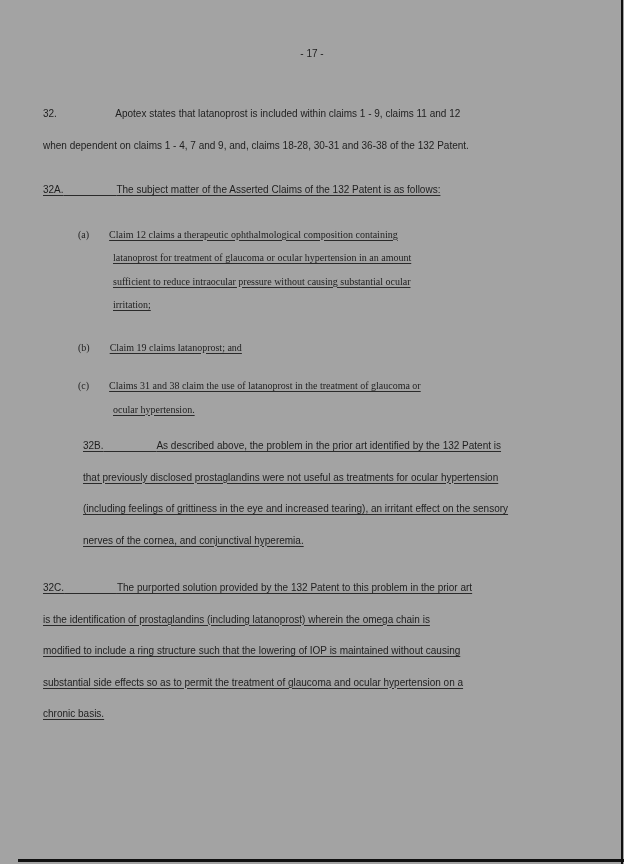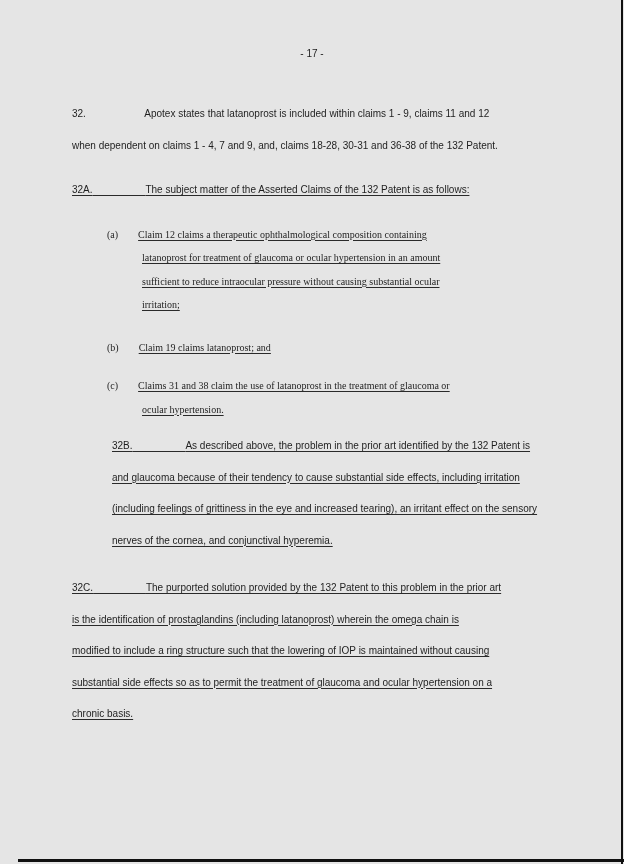--- a/index.html
+++ b/index.html
@@ -1,34 +1,34 @@
 <!DOCTYPE html>
 <html><head>
 <meta charset="utf-8">
 <style>
   html, body { margin: 0; padding: 0; }
   body { background: #888; }
   .page {
     position: relative;
     width: 624px;
     height: 864px;
-    background: #e5e5e5;
+    background: #a3a3a3;
     overflow: hidden;
     font-family: "Liberation Sans", "DejaVu Sans", sans-serif;
     font-size: 10px;
     color: #1e1e1e;
     letter-spacing: 0;
   }
   .pageno {
     margin-top: 47px;
     height: 13px;
     line-height: 13px;
     text-align: center;
   }
-  .doc { padding-left: 72px; }
+  .doc { padding-left: 43px; }
   .para { white-space: nowrap; }
   .pline { height: 31.5px; line-height: 31.5px; white-space: nowrap; }
   .sline { height: 23.5px; line-height: 23.5px; white-space: nowrap; font-family: Liberation Serif, serif; }
   .subitem { padding-left: 35px; }
   .subitem .cont { padding-left: 35px; }
   .ul {
     text-decoration: underline;
     text-decoration-thickness: 1px;
     text-underline-offset: 2px;
     text-decoration-color: #2a2a2a;
@@ -81,21 +81,21 @@
       </div>
       <div class="para subitem p3 u">
         <div class="sline first"><span>(b)</span><span>&nbsp;&nbsp;&nbsp;&nbsp;&nbsp;&nbsp;&nbsp;&nbsp;</span><span class="ul">Claim 19 claims latanoprost; and</span></div>
       </div>
       <div class="para subitem p4 u">
         <div class="sline first"><span>(c)</span><span>&nbsp;&nbsp;&nbsp;&nbsp;&nbsp;&nbsp;&nbsp;&nbsp;</span><span class="ul">Claims 31 and 38 claim the use of latanoprost in the treatment of glaucoma or</span></div>
         <div class="sline cont"><span class="ul">ocular hypertension.</span></div>
       </div>
       <div class="para numbered p5 u">
         <div class="pline first"><span class="ul">32B.</span><span class="ul">&nbsp;&nbsp;&nbsp;&nbsp;&nbsp;&nbsp;&nbsp;&nbsp;&nbsp;&nbsp;&nbsp;&nbsp;&nbsp;&nbsp;&nbsp;&nbsp;&nbsp;&nbsp;&nbsp;</span><span class="ul">As described above, the problem in the prior art identified by the 132 Patent is</span></div>
-        <div class="pline cont"><span class="ul">and glaucoma because of their tendency to cause substantial side effects, including irritation</span></div>
+        <div class="pline cont"><span class="ul">that previously disclosed prostaglandins were not useful as treatments for ocular hypertension</span></div>
         <div class="pline cont"><span class="ul">(including feelings of grittiness in the eye and increased tearing), an irritant effect on the sensory</span></div>
         <div class="pline cont"><span class="ul">nerves of the cornea, and conjunctival hyperemia.</span></div>
       </div>
       <div class="para numbered p6 u">
         <div class="pline first"><span class="ul">32C.</span><span class="ul">&nbsp;&nbsp;&nbsp;&nbsp;&nbsp;&nbsp;&nbsp;&nbsp;&nbsp;&nbsp;&nbsp;&nbsp;&nbsp;&nbsp;&nbsp;&nbsp;&nbsp;&nbsp;&nbsp;</span><span class="ul">The purported solution provided by the 132 Patent to this problem in the prior art</span></div>
         <div class="pline cont"><span class="ul">is the identification of prostaglandins (including latanoprost) wherein the omega chain is</span></div>
         <div class="pline cont"><span class="ul">modified to include a ring structure such that the lowering of IOP is maintained without causing</span></div>
         <div class="pline cont"><span class="ul">substantial side effects so as to permit the treatment of glaucoma and ocular hypertension on a</span></div>
         <div class="pline cont"><span class="ul">chronic basis.</span></div>
       </div>

